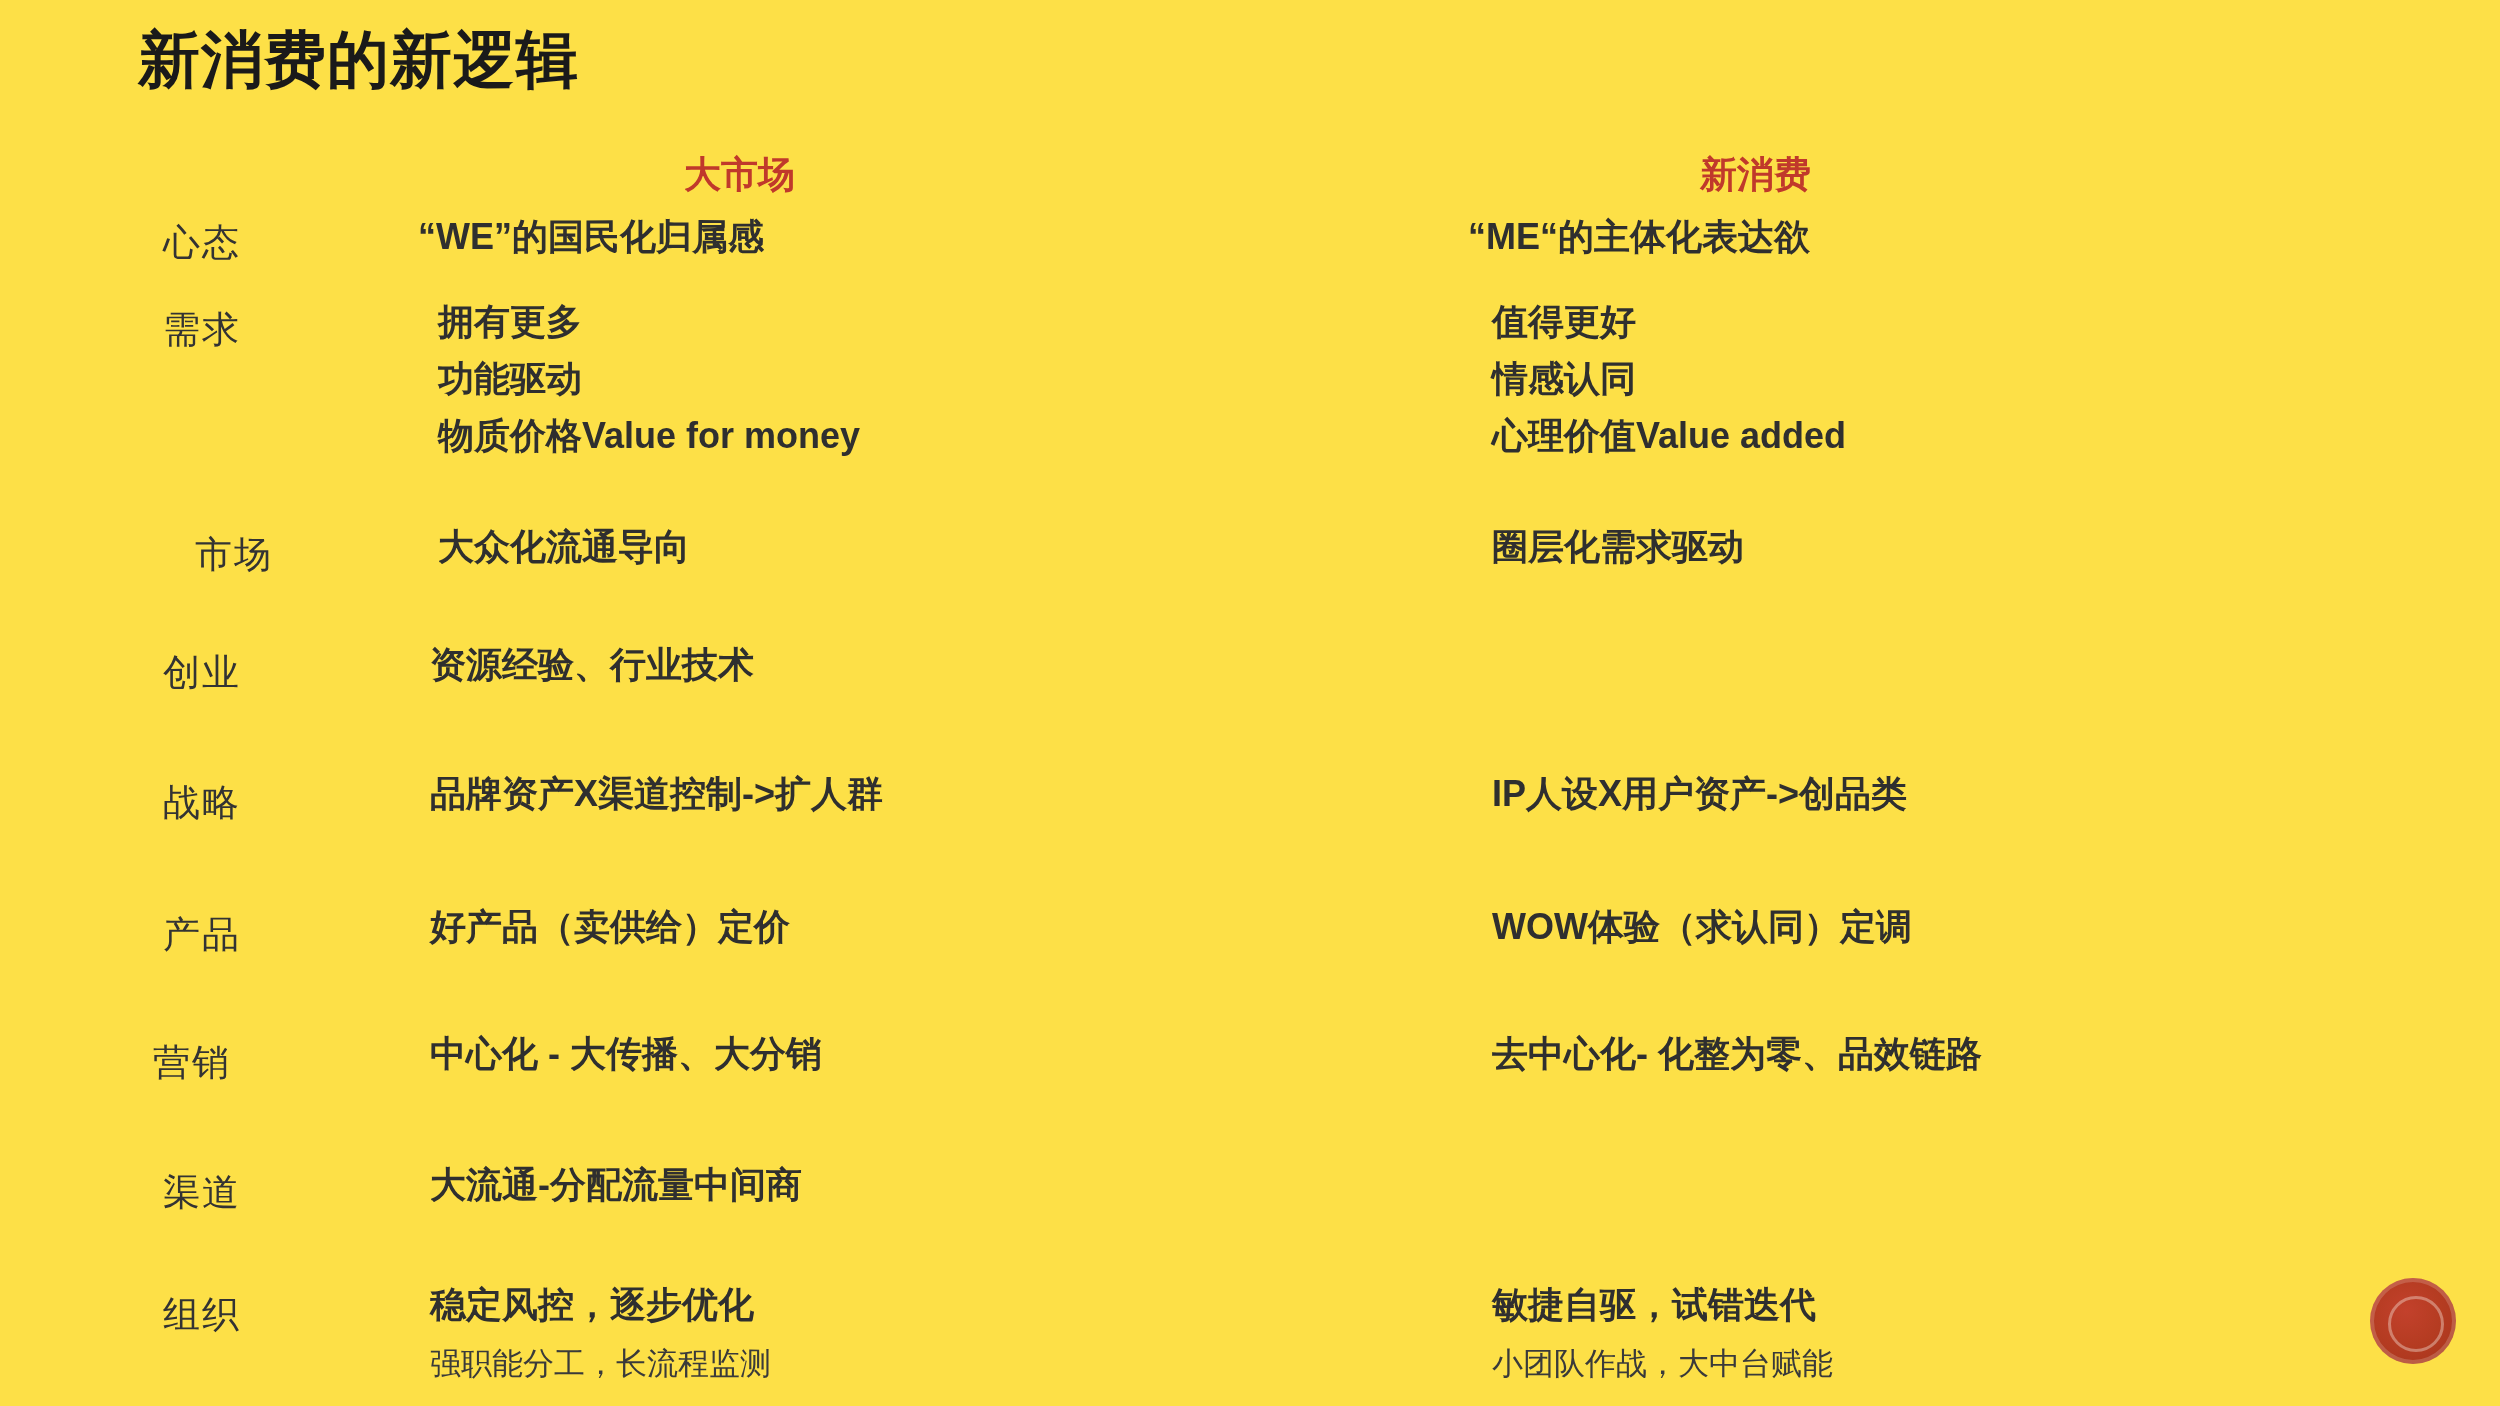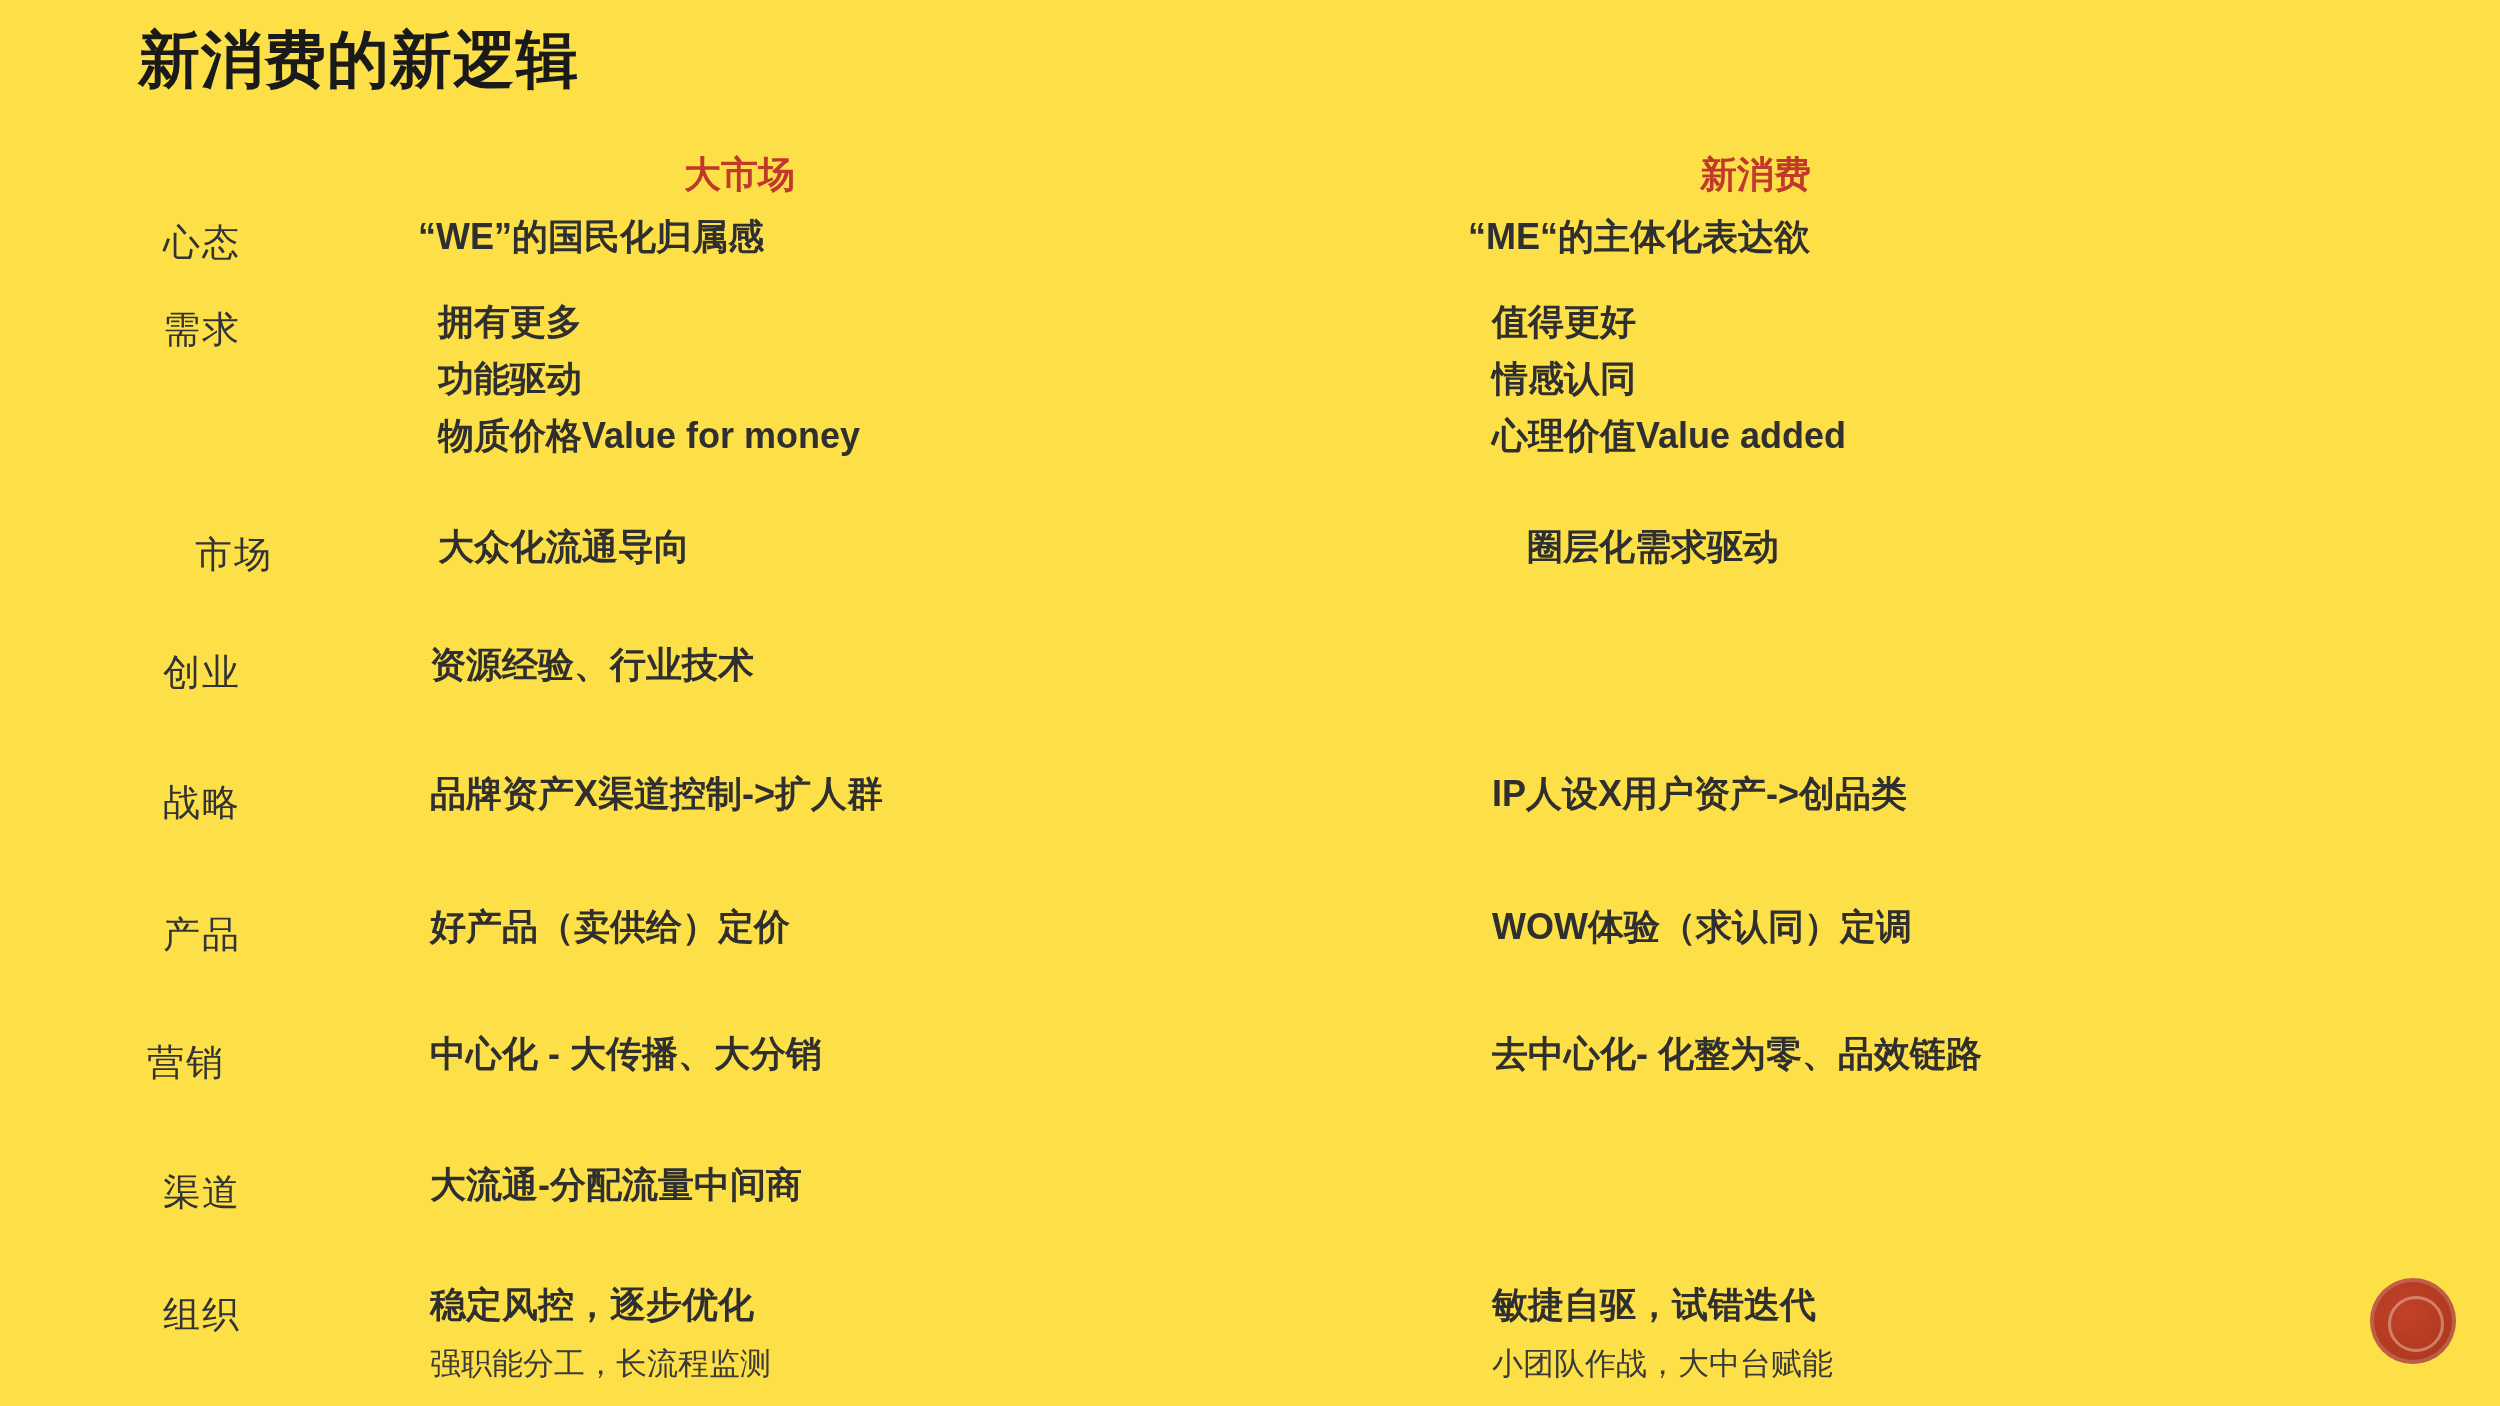--- a/index.html
+++ b/index.html
@@ -102,34 +102,34 @@
   <div class="row-label" style="left:163px; top:305px;">需求</div>
   <div class="cell" style="left:438px; top:300px;">拥有更多</div>
   <div class="cell" style="left:438px; top:357px;">功能驱动</div>
   <div class="cell" style="left:438px; top:414px;">物质价格Value for money</div>
   <div class="cell" style="left:1492px; top:300px;">值得更好</div>
   <div class="cell" style="left:1492px; top:357px;">情感认同</div>
   <div class="cell" style="left:1492px; top:414px;">心理价值Value added</div>
 
   <div class="row-label" style="left:163px; top:530px;margin-left:32px;">市场</div>
   <div class="cell" style="left:438px; top:525px;">大众化流通导向</div>
-  <div class="cell" style="left:1492px; top:525px;margin-left:35px;">圈层化需求驱动</div>
+  <div class="cell" style="left:1492px; top:525px;">圈层化需求驱动</div>
 
   <div class="row-label" style="left:163px; top:648px;">创业</div>
   <div class="cell" style="left:430px; top:643px;">资源经验、行业技术</div>
 
   <div class="row-label" style="left:163px; top:778px;">战略</div>
   <div class="cell" style="left:430px; top:772px;">品牌资产X渠道控制-&gt;扩人群</div>
   <div class="cell" style="left:1492px; top:772px;">IP人设X用户资产-&gt;创品类</div>
 
   <div class="row-label" style="left:163px; top:910px;">产品</div>
   <div class="cell" style="left:430px; top:905px;">好产品（卖供给）定价</div>
   <div class="cell" style="left:1492px; top:905px;">WOW体验（求认同）定调</div>
 
-  <div class="row-label" style="left:147px; top:1038px;">营销</div>
+  <div class="row-label" style="left:153px; top:1038px;">营销</div>
   <div class="cell" style="left:430px; top:1032px;">中心化 - 大传播、大分销</div>
   <div class="cell" style="left:1492px; top:1032px;">去中心化- 化整为零、品效链路</div>
 
   <div class="row-label" style="left:163px; top:1168px;">渠道</div>
   <div class="cell" style="left:430px; top:1163px;">大流通-分配流量中间商</div>
 
   <div class="row-label" style="left:163px; top:1290px;">组织</div>
   <div class="cell" style="left:430px; top:1283px;">稳定风控，逐步优化</div>
   <div class="cell" style="left:1492px; top:1283px;">敏捷自驱，试错迭代</div>
   <div class="sub" style="left:430px; top:1343px;">强职能分工，长流程监测</div>

